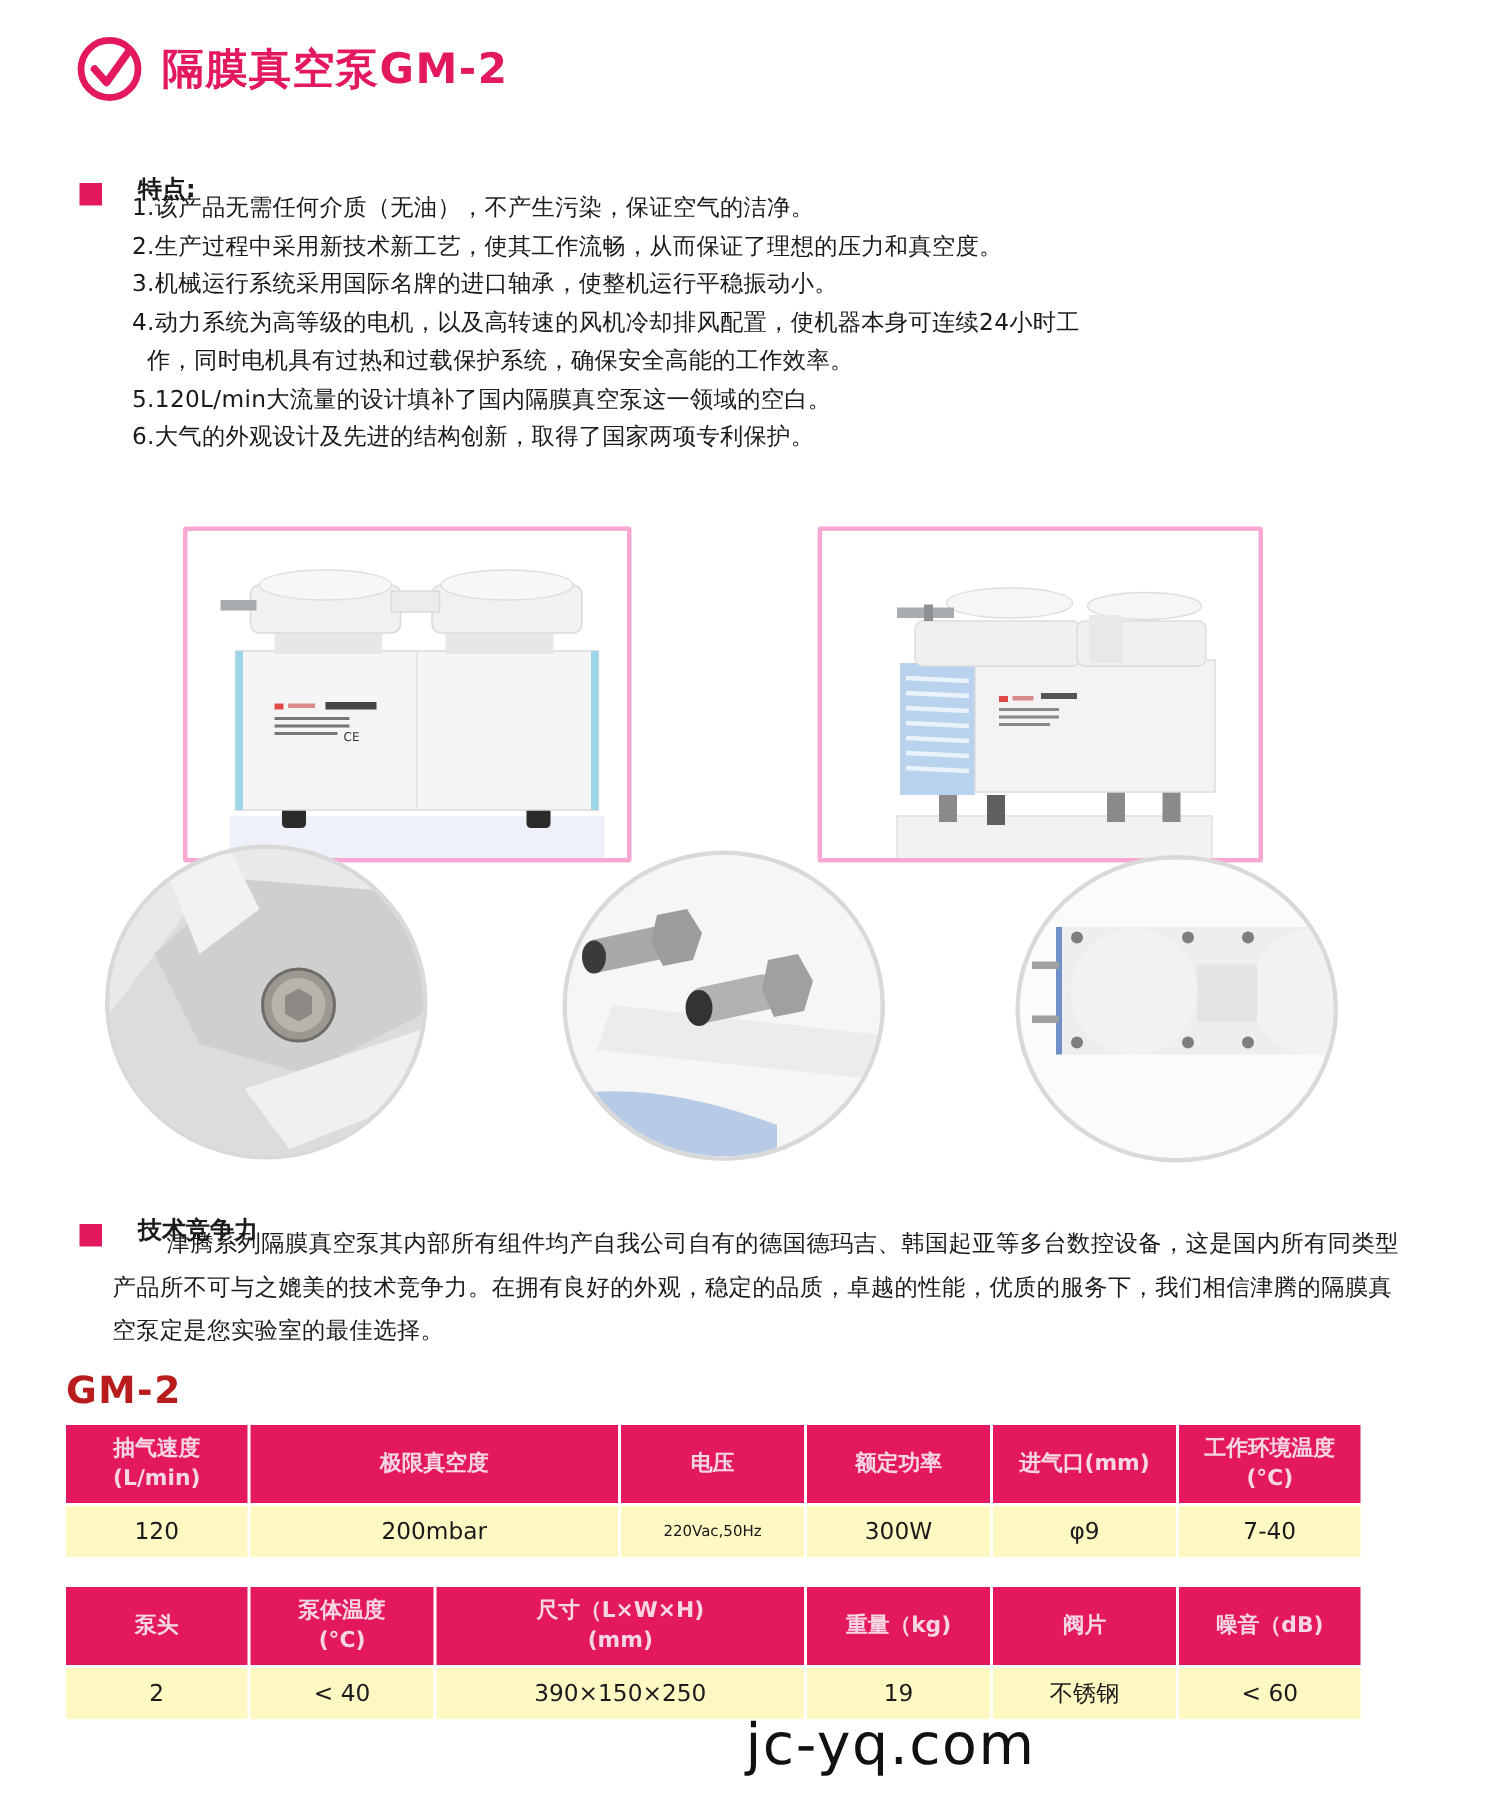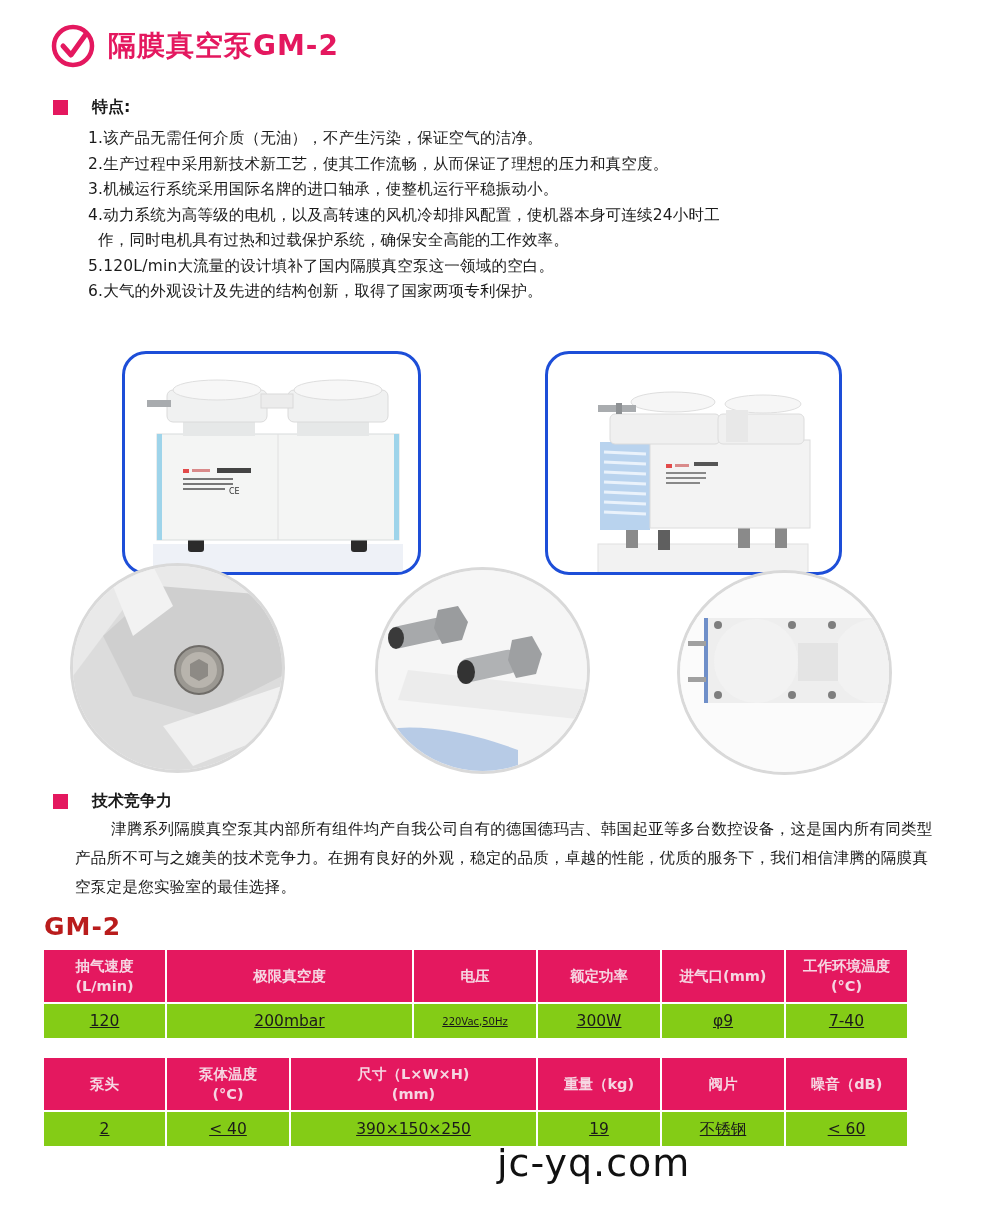--- a/index.html
+++ b/index.html
@@ -3,39 +3,39 @@
 <meta charset="utf-8">
 <style>
   * { box-sizing: border-box; margin: 0; padding: 0; }
   html, body { width: 990px; height: 1212px; background: #ffffff; overflow: hidden; }
   body { position: relative; font-family: "DejaVu Sans", "Liberation Sans", sans-serif; color: #1a1a1a; }
 
   .title { position: absolute; left: 50px; top: 18px; height: 56px; display: flex; align-items: center; }
   .title .check { width: 46px; height: 46px; margin-right: 12px; }
   .title .text { font-size: 28px; font-weight: bold; color: #e4185f; letter-spacing: 1px; line-height: 1; }
 
-  .sec-head { position: absolute; display: flex; align-items: center; }
+  .sec-head { position: absolute; display: flex; align-items: flex-end; margin-top: 19px; }
   .sec-head .sq { width: 15px; height: 15px; background: #e4185f; margin-right: 24px; }
   .sec-head .lbl { font-size: 16px; font-weight: bold; color: #1a1a1a; }
 
   .features { position: absolute; left: 88px; top: 126px; width: 820px; }
   .features li { list-style: none; font-size: 15.5px; line-height: 25.5px; color: #1a1a1a; letter-spacing: 0.2px; }
   .features li .cont { display: block; padding-left: 10px; }
 
-  .card { position: absolute; border: 3px solid #1d4ed8; border-radius: 24px; background: #fff; overflow: hidden; }
+  .card { position: absolute; border: 3px solid #f9a8d4; border-radius: 2px; background: #fff; overflow: hidden; }
   .circle { position: absolute; border-radius: 50%; border: 3px solid #d9d9d9; background: #f4f4f4; overflow: hidden; }
 
   .tech-body { position: absolute; left: 50px; top: 815px; width: 865px; font-size: 15.5px; line-height: 29px; color: #1a1a1a; text-indent: 36px; letter-spacing: 0.3px; margin-left: 25px; }
 
   .model { position: absolute; left: 44px; top: 912px; font-size: 25px; font-weight: bold; color: #b91c1c; letter-spacing: 1px; }
 
   .spec { position: absolute; left: 42px; width: 865px; border-collapse: collapse; table-layout: fixed; }
   .spec td { border: 2px solid #ffffff; text-align: center; vertical-align: middle; }
   .spec .hd td { background: #e4185f; color: #f6d6e2; font-weight: bold; font-size: 14.5px; line-height: 20px; height: 54px; }
-  .spec .vl td { background: #84cc16; color: #1a1a1a; font-size: 15.5px; height: 36px; text-decoration: underline; }
+  .spec .vl td { background: #fef9c3; color: #1a1a1a; font-size: 15.5px; height: 36px; }
 
   .watermark { position: absolute; left: 497px; top: 1144px; font-family: "DejaVu Sans", sans-serif; font-size: 38px; color: #111; letter-spacing: 1px; line-height: 1; }
 </style>
 </head>
 <body>
 
 <div class="title">
   <svg class="check" viewBox="0 0 46 46">
     <circle cx="23" cy="23" r="19" fill="none" stroke="#e4185f" stroke-width="4.5"></circle>
     <path d="M13 23 L21 32 L36 11" fill="none" stroke="#e4185f" stroke-width="5" stroke-linecap="round" stroke-linejoin="round"></path>

